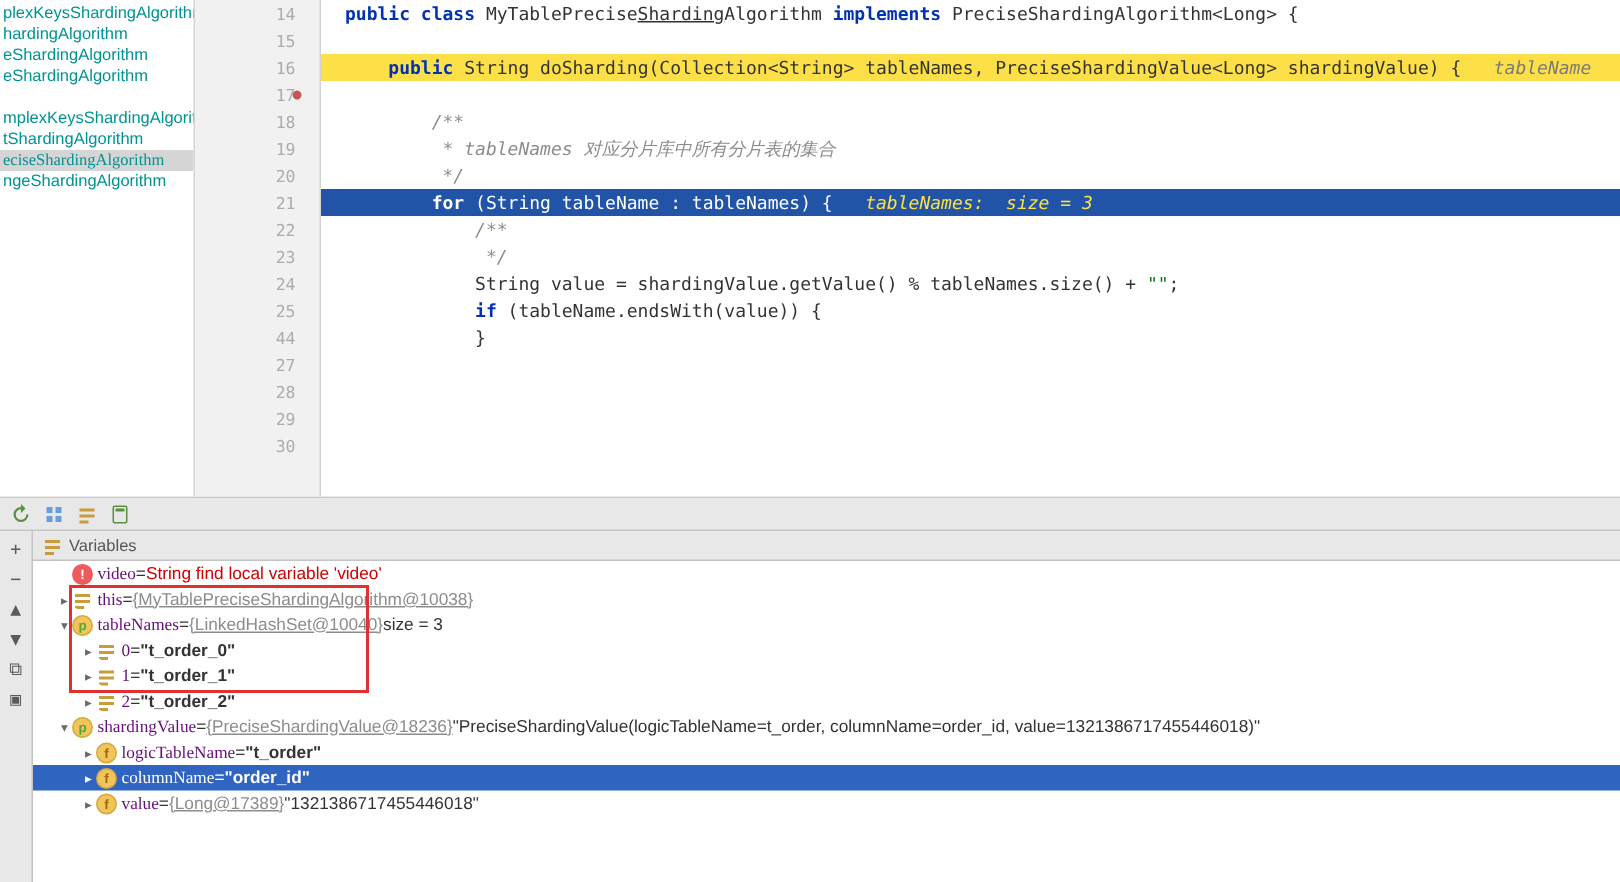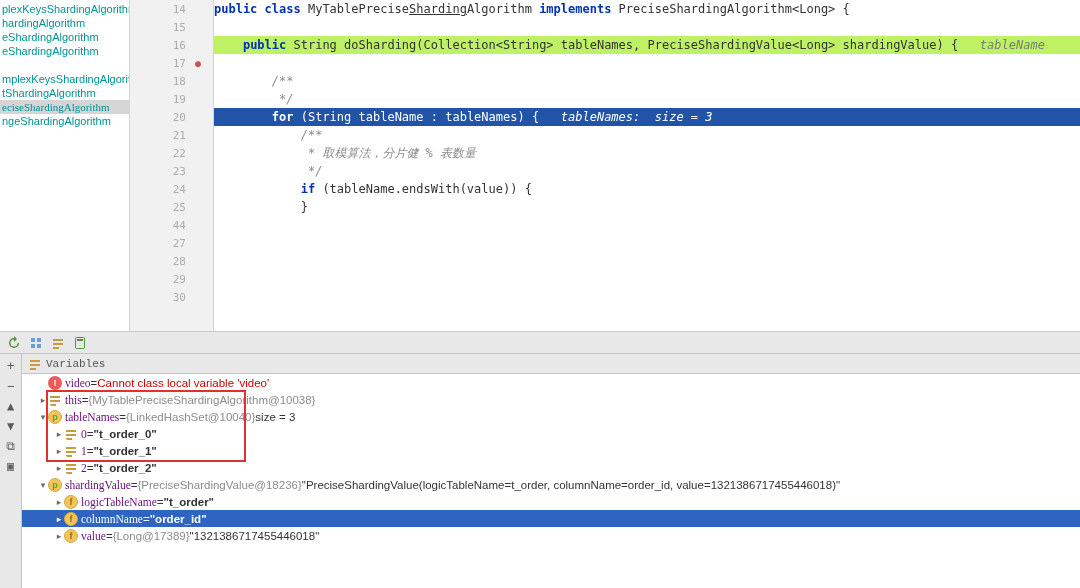--- a/index.html
+++ b/index.html
@@ -6,61 +6,61 @@
   body { font-family: "Consolas","Monaco","Menlo",monospace; font-size:12px; background:#fff; color:#333; overflow:hidden; }
   .ide-root { display:flex; flex-direction:column; width:1080px; height:588px; }
 
   
   .editor-area { display:flex; height:332px; overflow:hidden; border-bottom:1px solid #c9c9c9; }
   .structure-pane { width:130px; flex-shrink:0; background:#fff; border-right:1px solid #d4d4d4; font-size:11px; padding-top:2px; overflow:hidden; font-family:"Segoe UI",Arial,sans-serif; }
   .structure-item { padding:1px 2px; white-space:nowrap; color:#009393; cursor:pointer; }
   .structure-item.sel { background:#d5d5d5;font-family:Liberation Serif, serif; }
 
   .gutter { width:84px; flex-shrink:0; background:#f1f1f1; border-right:1px solid #d4d4d4; }
-  .gutter-row { height:18px; display:flex; align-items:center; justify-content:flex-end; padding-right:27px; color:#adadad; font-size:11px; position:relative; }
+  .gutter-row { height:18px; display:flex; align-items:center; justify-content:flex-end; padding-right:16px; color:#adadad; font-size:11px; position:relative; }
   .gutter-mark { position:absolute; right:2px; width:16px; font-size:10px; }
 
   .code-pane { flex:1; overflow:hidden; background:#fff; position:relative; }
-  .code-line { height:18px; line-height:18px; white-space:pre; padding-left:0; font-size:12px; }
+  .code-line { height:18px; line-height:18px; white-space:pre; padding-left:16px; font-size:12px; }
   .hl-exec { background:#2154a6; color:#fff; }
   .hl-exec .kw { color:#fff !important; }
-  .bp-line { background:#bef264; }
+  .bp-line { background:#fde047; }
   .kw { color:#0033b3; font-weight:bold; }
   .ann { color:#9e880d; }
   .str { color:#067d17; }
   .cmt { color:#8c8c8c; font-style:italic; }
-  .hint { color:#ffffff; font-style:italic; }
+  .hint { color:#fde047; font-style:italic; }
   .param-hint { color:#7a7a7a; font-style:italic; }
 
   
   .dbg-strip { height:22px; background:#e8e8e8; border-bottom:1px solid #c4c4c4; display:flex; align-items:center; gap:6px; padding-left:6px; }
   .tb-btn { width:16px; height:16px; display:flex;align-items:center;justify-content:center; cursor:pointer; color:#5a5a5a; }
 
   
   .vars-panel { flex:1; display:flex; overflow:hidden; background:#fff; }
   .vbar { width:22px; background:#e8e8e8; border-right:1px solid #c4c4c4; display:flex; flex-direction:column; align-items:center; gap:4px; padding-top:4px; }
   .vbar .tb-btn { width:16px; height:16px; }
 
   .vars-body { flex:1; display:flex; flex-direction:column; overflow:hidden; }
-  .vars-header { height:20px; background:#e8e8e8; border-bottom:1px solid #c4c4c4; display:flex; align-items:center; padding-left:6px; font-family:Liberation Mono, monospace; font-size:11px; color:#555; gap:4px; }
+  .vars-header { height:20px; background:#e8e8e8; border-bottom:1px solid #c4c4c4; display:flex; align-items:center; padding-left:6px; font-family:Liberation Sans, sans-serif; font-size:11px; color:#555; gap:4px; }
   .vars-tree { flex:1; overflow:auto; font-family:"Segoe UI",Arial,sans-serif; font-size:11.5px; position:relative; }
   .var-row { height:17px; display:flex; align-items:center; white-space:nowrap; cursor:pointer; padding-left:4px;}
   .var-row.lvl1 { padding-left:16px; }
   .var-row.lvl2 { padding-left:32px; }
   .var-row.sel { background:#2f64c1; color:#fff; }
   .twisty { width:10px; display:inline-block; color:#6b6b6b; font-size:9px; text-align:center; }
   .var-row.sel .twisty { color:#fff; }
   .vicon { width:14px; height:14px; border-radius:7px; display:inline-flex;align-items:center;justify-content:center; font-size:9px; font-weight:bold; margin-right:3px; flex-shrink:0; }
   .vicon.p { background:#f2c55c; color:#5a3; border:1px solid #d4a93d; } 
   .vicon.err { background:#ed5b5b; color:#fff; }
   .vicon.f { background:#f2c55c; color:#9c6b00; border:1px solid #d4a93d; }
   .vicon.stack { color:#c89b3c; background:none; }
   .vname { color:#660e7a;font-family:Liberation Serif, serif; }
   .var-row.sel .vname { color:#fff; }
-  .vtype { color:#8c8c8c; }
+  .vtype { color:#8c8c8c;text-decoration:underline; }
   .bold { font-weight:bold; }
   .errtxt { color:#cc0000; }
   .redbox { position:absolute; border:2px solid #e03030; pointer-events:none; }
   .underline { text-decoration: underline; }
 
   svg { display:block; }
 </style>
 </head>
 <body>
 
@@ -99,25 +99,26 @@
         <div class="gutter-row">29</div>
         <div class="gutter-row">30</div>
       </div>
 
     <div class="code-pane" id="code-pane">
         <div class="code-line"><span class="kw">public class</span> MyTablePrecise<span class="underline">Sharding</span>Algorithm <span class="kw">implements</span> PreciseShardingAlgorithm&lt;Long&gt; {</div>
         <div class="code-line"></div>
         <div class="code-line bp-line">    <span class="kw">public</span> String doSharding(Collection&lt;String&gt; tableNames, PreciseShardingValue&lt;Long&gt; shardingValue) {   <span class="param-hint">tableName</span></div>
         <div class="code-line"></div>
         <div class="code-line">        <span class="cmt">/**</span></div>
+        <div class="code-line">        <span class="cmt"> * tableNames 对应分片库中所有分片表的集合</span></div>
         <div class="code-line">        <span class="cmt"> */</span></div>
         <div class="code-line hl-exec">        <span class="kw">for</span> (String tableName : tableNames) {   <span class="hint">tableNames:  size = 3</span></div>
         <div class="code-line">            <span class="cmt">/**</span></div>
-        <div class="code-line">            <span class="cmt"> * 取模算法，分片健 % 表数量</span></div>
         <div class="code-line">            <span class="cmt"> */</span></div>
+        <div class="code-line">            String value = shardingValue.getValue() % tableNames.size() + <span class="str">""</span>;</div>
         <div class="code-line">            <span class="kw">if</span> (tableName.endsWith(value)) {</div>
         <div class="code-line">            }</div>
       </div>
 
   </div>
 
   <div class="dbg-strip">
     <span class="tb-btn">
       <svg width="14" height="14" viewBox="0 0 14 14">
           <path d="M7 2a5 5 0 1 0 5 5h-1.5A3.5 3.5 0 1 1 7 3.5V6l3-3-3-3v2z" fill="#5a8f3c"></path>
@@ -164,21 +165,21 @@
           </svg>
         <span>Variables</span>
       </div>
       <div class="vars-tree" id="vars-tree">
         <div class="redbox" id="redbox" style="top: 16px; left: 24px; width: 200px; height: 72px;"></div>
       <div class="var-row lvl1">
             <span class="twisty"></span>
             <span class="vicon err">!</span>
             <span class="vname">video</span>
             <span> = </span>
-            <span class="errtxt">Cannot class local variable 'video'</span>
+            <span class="errtxt">String find local variable 'video'</span>
           </div>
           <div class="var-row lvl1">
             <span class="twisty">▸</span>
             <svg class="vicon stack" width="14" height="14" viewBox="0 0 14 14">
               <rect x="2" y="3" width="10" height="2" fill="#c89b3c"></rect>
               <rect x="2" y="7" width="10" height="2" fill="#c89b3c"></rect>
               <rect x="2" y="11" width="6" height="2" fill="#c89b3c"></rect>
             </svg>
             <span class="vname">this</span>
             <span> = </span>

